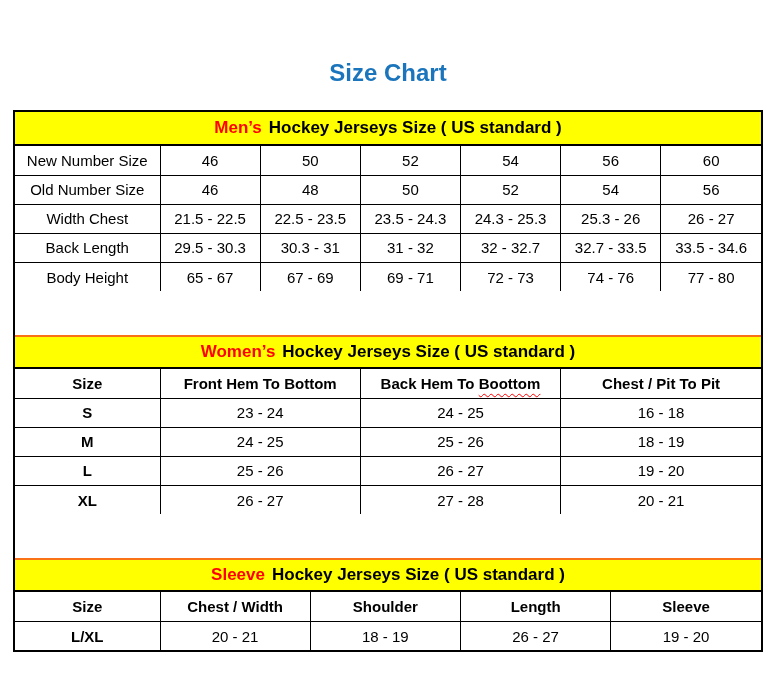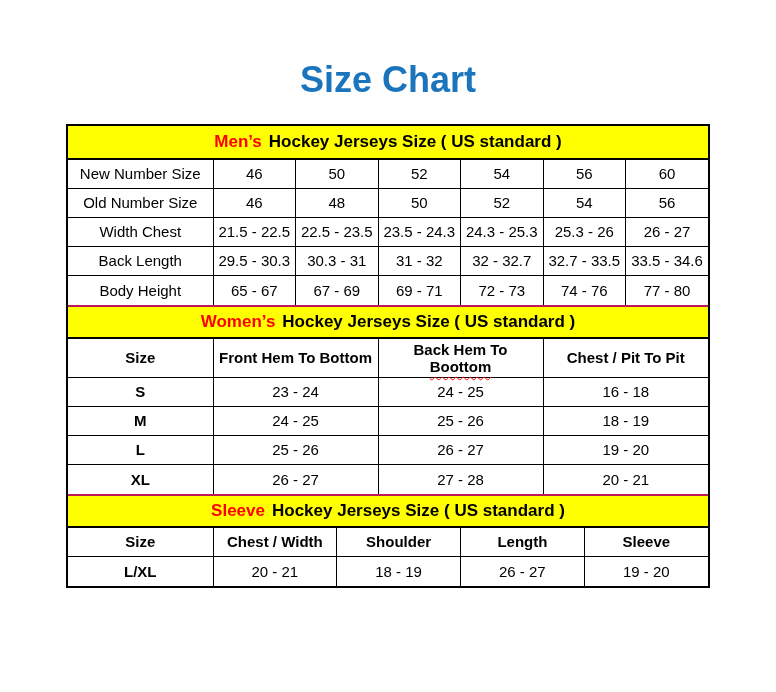--- a/index.html
+++ b/index.html
@@ -8,44 +8,44 @@
     width: 776px;
     height: 692px;
     font-family: "Liberation Sans", sans-serif;
     color: #000000;
     overflow: hidden;
     position: relative;
   }
   .page-title {
     margin-top: 60px;
     text-align: center;
-    font-size: 36px;
+    font-size: 24px;
     font-weight: bold;
     color: #1B75BC;
     letter-spacing: 0px;
     line-height: 1.1;
   }
   .chart-wrap {
-    width: 644px;
+    width: 750px;
     margin: 24px auto 0 auto;
     border: 2px solid #000000;
     background: #ffffff;
   }
   .banner {
     background: #FFFF00;
     height: 34px;
     display: flex;
     align-items: center;
     justify-content: center;
     gap: 7px;
     font-size: 17px;
     font-weight: bold;
     border-bottom: 2px solid #000000;
   }
-  .banner:not(:first-child) { border-top: 2px solid #be185d; }
+  .banner:not(:first-child) { border-top: 2px solid #f97316; margin-top: 44px; }
   .banner .hl { color: #FF0000; }
   table {
     width: 100%;
     border-collapse: collapse;
     table-layout: fixed;
   }
   td {
     border: 1.5px solid #000000;
     height: 29px;
     text-align: center;

